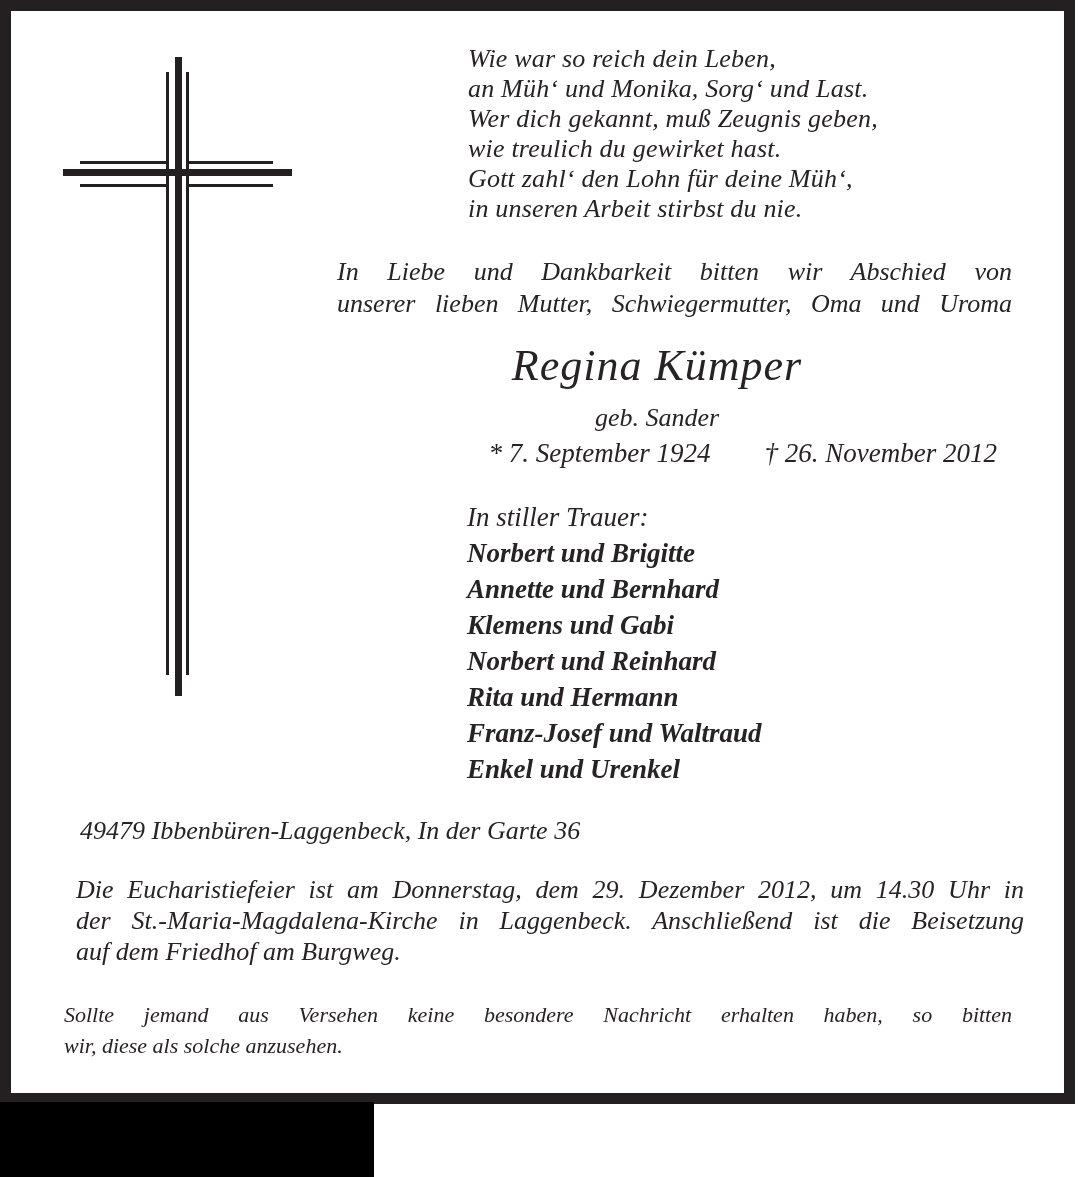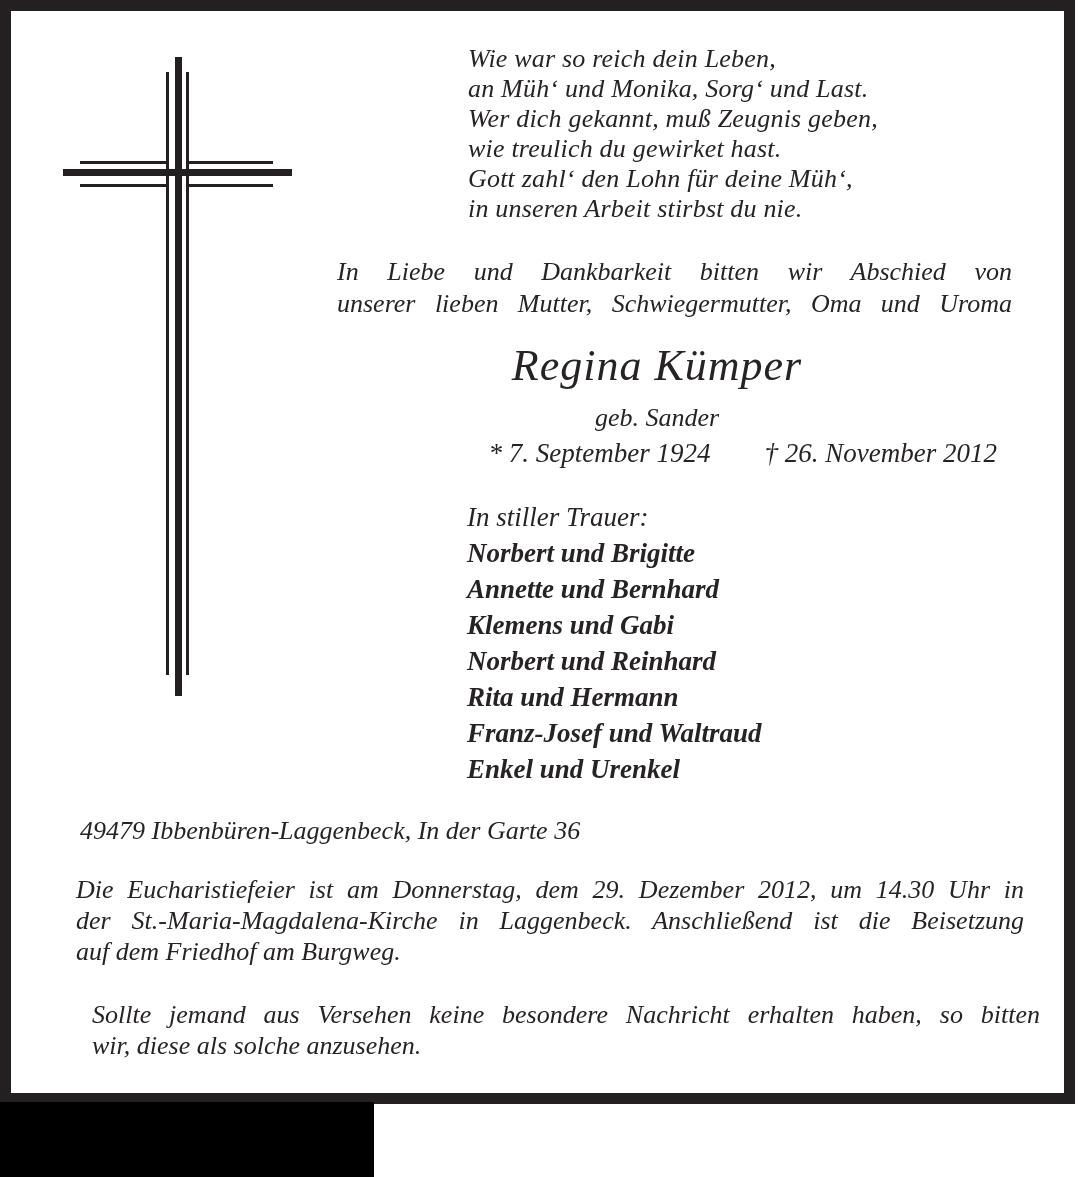--- a/index.html
+++ b/index.html
@@ -37,21 +37,21 @@
   .center-col{left:317px;width:680px;text-align:center;}
   .name{top:332px;font-size:44px;line-height:68px;letter-spacing:1px;}
   .maiden{top:403px;font-size:26px;line-height:30px;font-family:Liberation Serif, serif;}
   .dates{top:437px;font-size:27px;line-height:32px;display:flex;justify-content:flex-end;gap:54px;}
 
   .mourners{left:467px;top:499px;font-size:27px;line-height:36px;}
   .mourners .nm{font-weight:bold;}
 
   .address{left:80px;top:815px;font-size:26px;line-height:31px;}
   .service{left:64px;top:874px;width:948px;font-size:26px;line-height:31px;margin-left:12px;}
-  .note{left:64px;top:999px;width:948px;font-size:26px;line-height:31px;margin-left:28px;}
+  .note{left:64px;top:999px;width:948px;font-size:22px;line-height:31px;}
 </style>
 </head>
 <body>
 
 <div class="abs frame"></div>
 
 <div>
   <div class="bar v-thick"></div>
   <div class="bar v-thin-l"></div>
   <div class="bar v-thin-r"></div>

